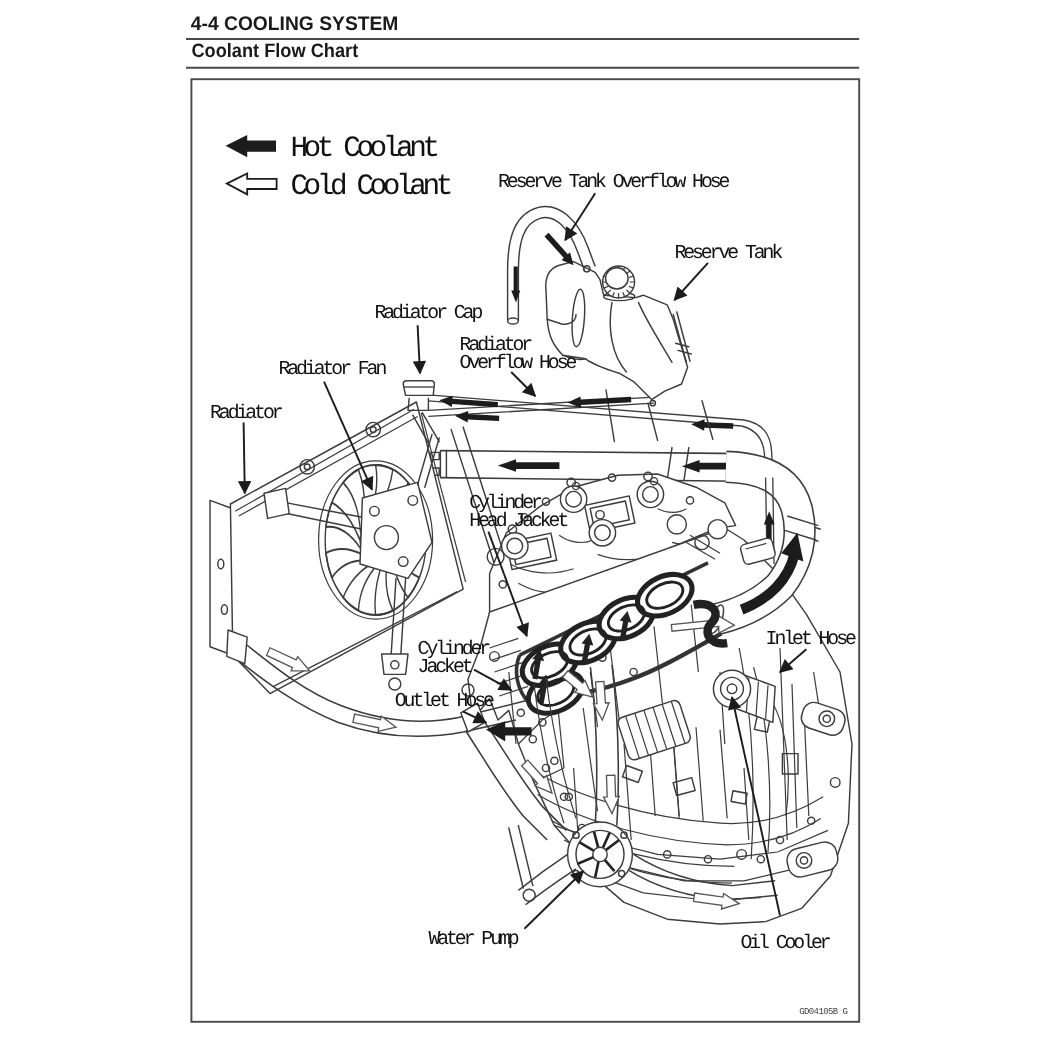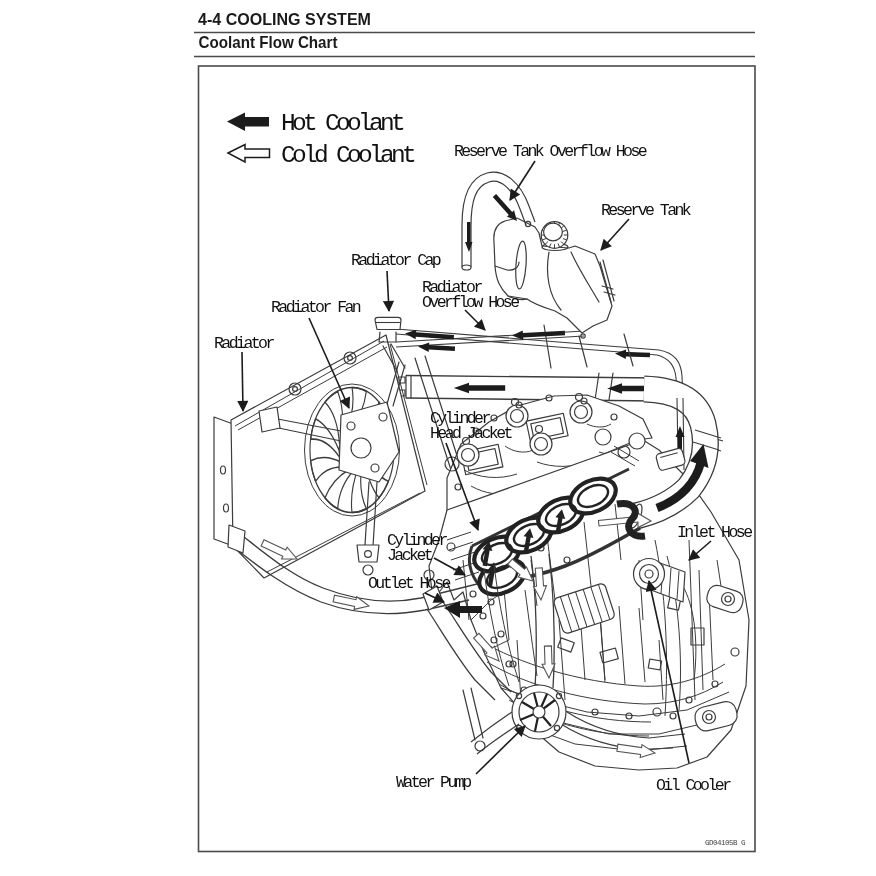--- a/index.html
+++ b/index.html
@@ -1,16 +1,16 @@
 <!DOCTYPE html>
 <html><head>
 <meta charset="utf-8">
 <style>
 html,body{margin:0;padding:0;background:#fff;}
-#page{position:relative;width:800px;height:876px;background:#fff;overflow:hidden;padding-left:39px;}
+#page{position:relative;width:800px;height:876px;background:#fff;overflow:hidden;}
 svg text{font-family:"Liberation Mono",monospace;}
 .hdr{font-family:"Liberation Sans",sans-serif;font-weight:bold;fill:#1a1a1a;}
 .lbl{font-size:16.5px;font-weight:normal;fill:#111;letter-spacing:-2.55px;}
 .leg{font-size:24.5px;font-weight:normal;fill:#111;letter-spacing:-3.7px;}
 .ln{stroke:#3c3c3c;stroke-width:1.2;fill:none;stroke-linecap:round;stroke-linejoin:round;}
 .ln2{stroke:#3c3c3c;stroke-width:1.2;fill:#fff;stroke-linecap:round;stroke-linejoin:round;}
 .dk{fill:#1c1c1c;stroke:none;}
 .ld{stroke:#1c1c1c;stroke-width:1.6;fill:none;}
 </style>
 </head>

